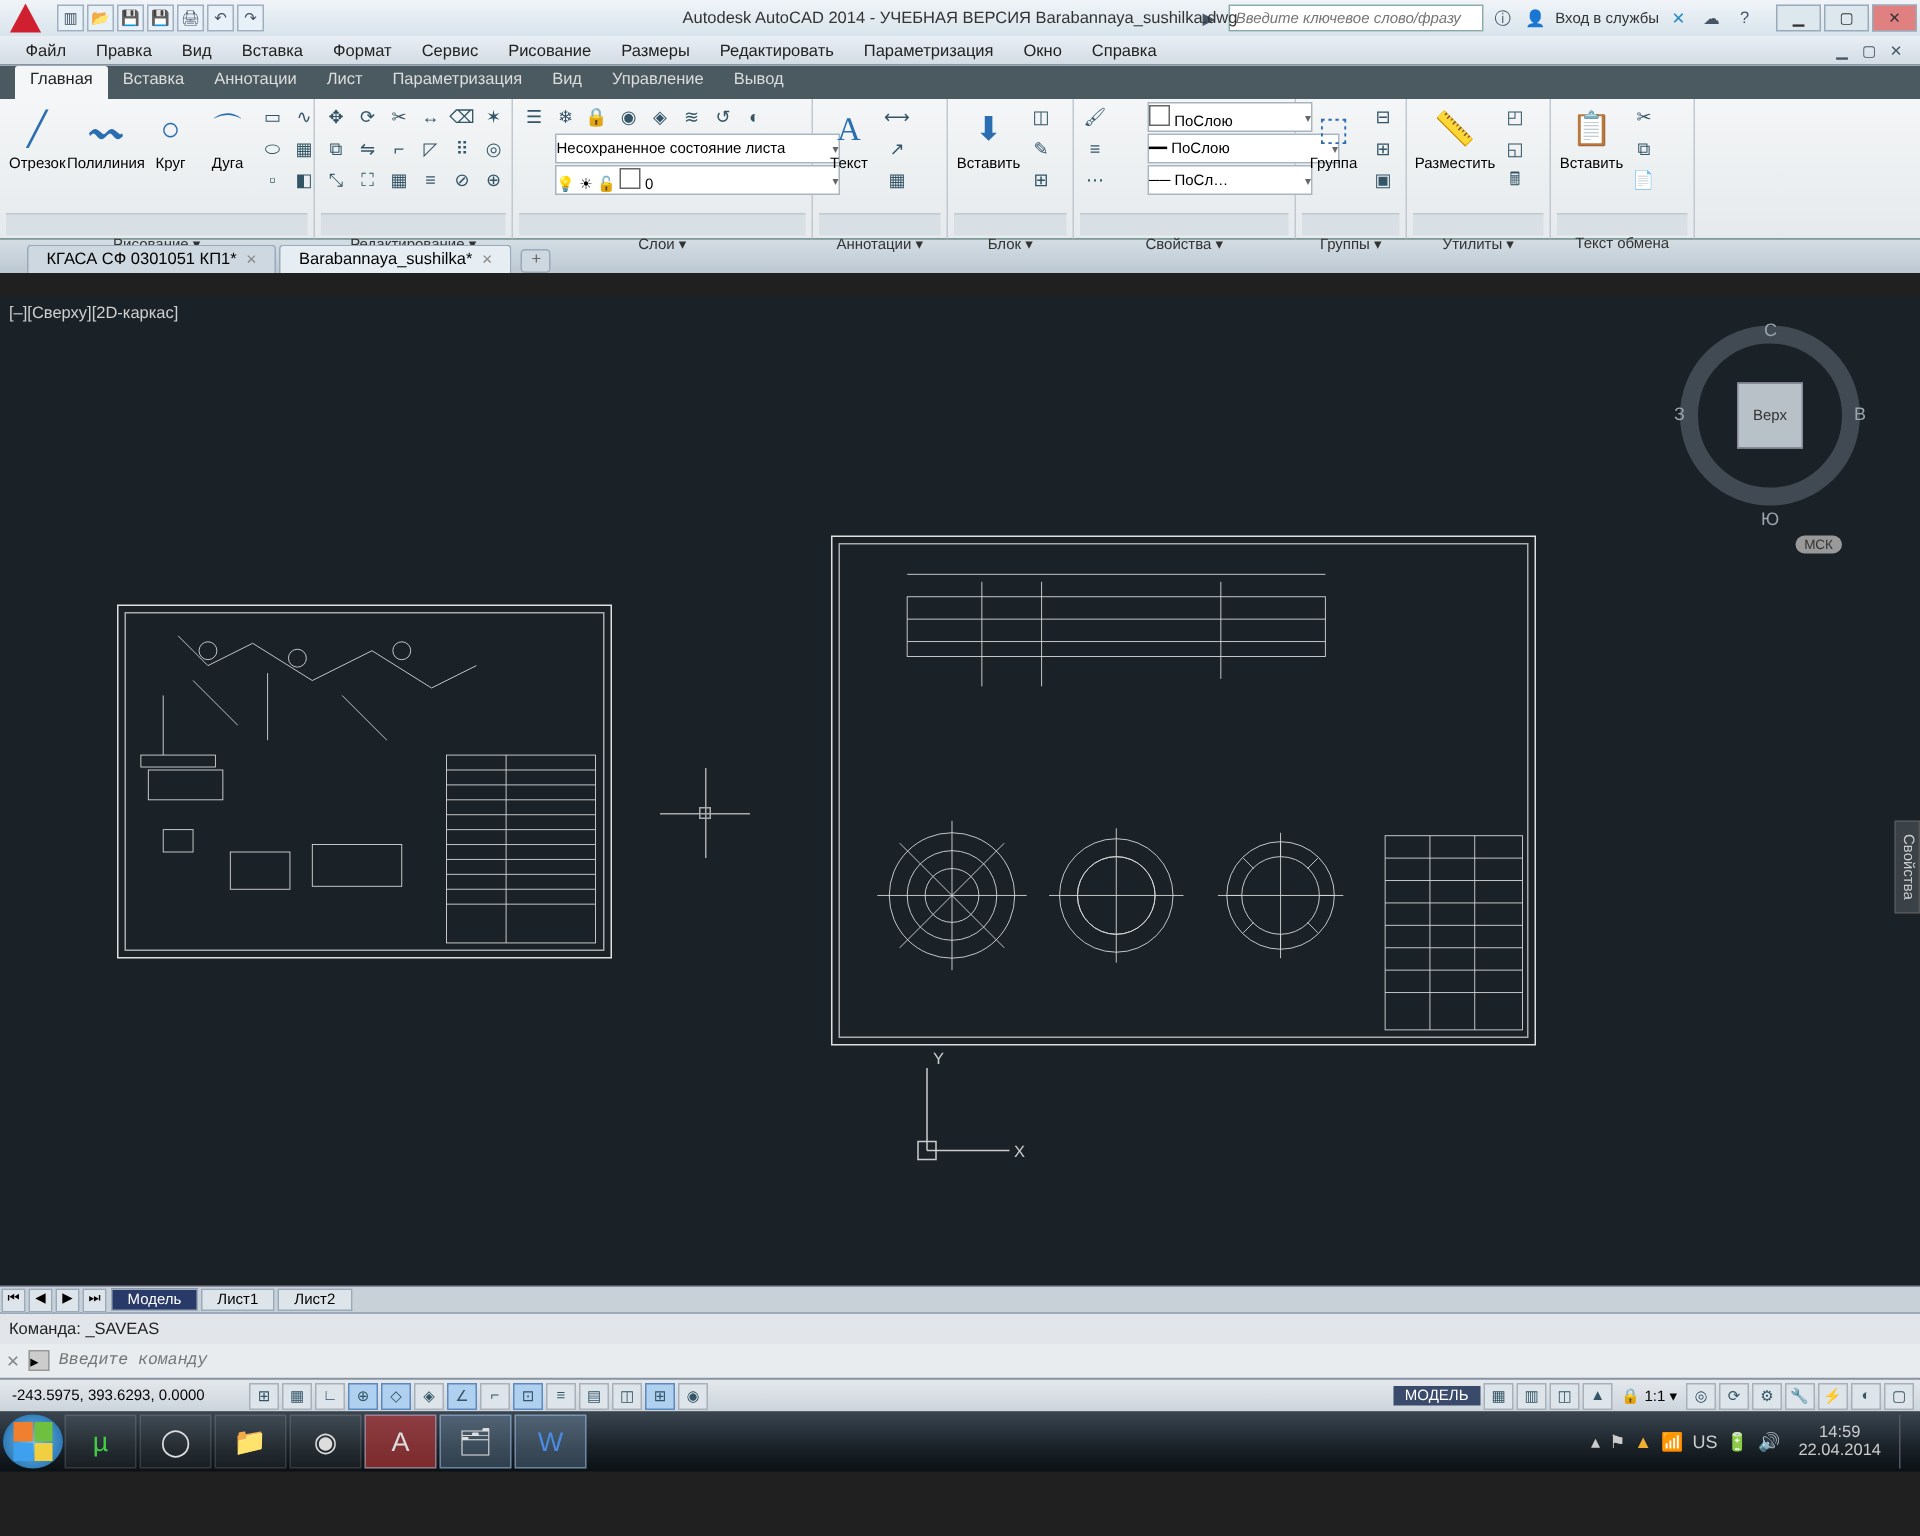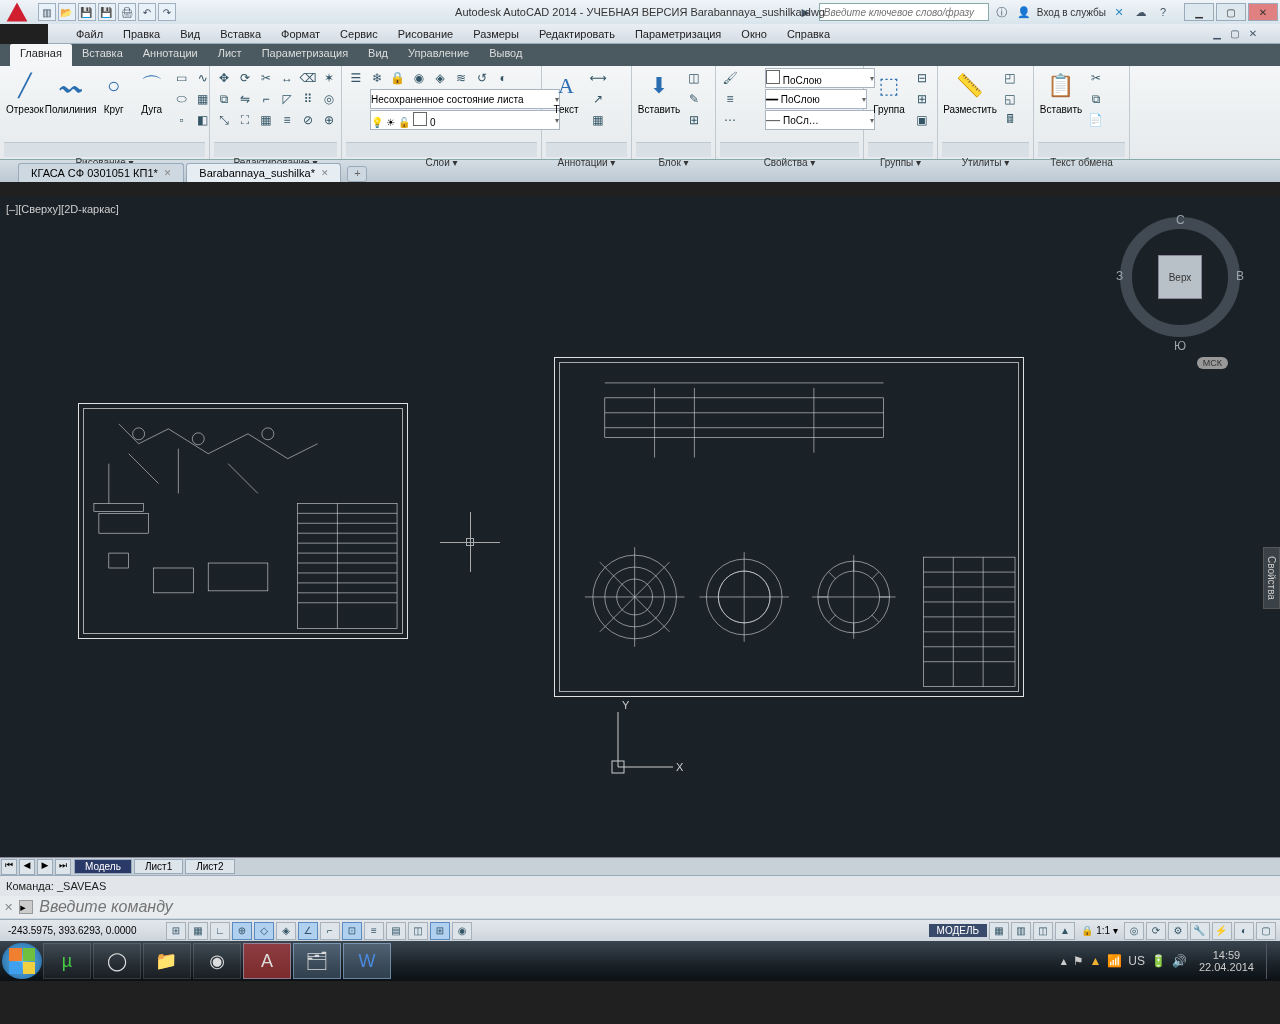--- a/index.html
+++ b/index.html
@@ -12,21 +12,21 @@
 .qat .qbtn { width: 18px; height: 18px; border: 1px solid #a0b0c0; background: #e8f0f8; font-size: 10px; display: flex; align-items: center; justify-content: center; color: #405060; }
 .title-text { position: absolute; left: 50%; transform: translateX(-50%); white-space: nowrap; }
 .title-right { margin-left: auto; display: flex; align-items: center; gap: 4px; padding-right: 2px; }
 .search-box { width: 170px; height: 18px; background: #fff; border: 1px solid #8aa; font-size: 10px; padding: 0 4px; color: #888; font-style: italic; }
 .tb-icon { width: 18px; height: 18px; border: 1px solid transparent; display: flex; align-items: center; justify-content: center; font-size: 11px; color: #456; }
 .win-controls { display: flex; margin-left: 6px; }
 .win-controls .wc { width: 30px; height: 18px; border: 1px solid #9ab; background: #dde8ee; margin-left: 2px; display: flex; align-items: center; justify-content: center; font-size: 10px; }
 .win-controls .wc.close { background: #e08080; }
 
 
-.menubar { height: 20px; background: linear-gradient(to bottom, #e8eef4, #d4dce4); display: flex; align-items: center; padding: 0 18px; font-size: 11px; border-bottom: 1px solid #9ab; margin-left: 48px; }
+.menubar { height: 20px; background: linear-gradient(to bottom, #e8eef4, #d4dce4); display: flex; align-items: center; padding: 0 7px; font-size: 11px; border-bottom: 1px solid #9ab; }
 .menubar .mitem { padding: 0 10px; cursor: default; color: #222; }
 .menubar .mdi { margin-left: auto; display: flex; }
 .menubar .mdi span { width: 18px; text-align: center; font-size: 10px; color: #456; }
 
 
 .ribtabs { height: 22px; background: #4a5a60; display: flex; font-size: 11px; padding-left: 10px; }
 .ribtabs .rtab { padding: 3px 10px; color: #ddd; cursor: default; }
 .ribtabs .rtab.active { background: #f4f6f7; color: #222; border-radius: 2px 2px 0 0; }
 
 
@@ -80,21 +80,21 @@
 .layouttabs { height: 18px; background: #c8d0d8; display: flex; align-items: center; font-size: 10px; border-top: 1px solid #889; }
 .layouttabs .navbtn { width: 16px; height: 16px; border: 1px solid #9ab; margin: 0 1px; background: #dde4ea; text-align: center; font-size: 9px; }
 .layouttabs .ltab { padding: 1px 10px; background: #dde4ea; border: 1px solid #9ab; margin-left: 2px; }
 .layouttabs .ltab.active { background: #2a3a68; color: #fff; }
 
 
 .cmdarea { height: 44px; background: #d0d6dc; border-top: 1px solid #9ab; font-size: 11px; font-family: Consolas, monospace; }
 .cmdarea .history { padding: 2px 6px; color: #222; background: #e2e6ea; height: 20px; display: flex; align-items: center; }
 .cmdarea .cmdline { display: flex; align-items: center; height: 22px; background: #e8ecef; padding: 0 4px; gap: 6px; }
 .cmdarea .cmdline .ci { width: 14px; height: 14px; background: #ccc; border: 1px solid #999; }
-.cmdarea input { flex: 1; border: none; background: transparent; font-family: Liberation Sans, sans-serif; font-size: 16px; font-style: italic; color: #888; }
+.cmdarea input { flex: 1; border: none; background: transparent; font-family: Liberation Mono, monospace; font-size: 11px; font-style: italic; color: #888; }
 
 
 .statusbar { height: 22px; background: linear-gradient(to bottom, #e4e8ec, #ccd4dc); display: flex; align-items: center; font-size: 10px; border-top: 1px solid #9ab; padding: 0 4px; gap: 2px; }
 .statusbar .coords { width: 160px; padding: 0 4px; }
 .statusbar .sbtn { width: 20px; height: 18px; border: 1px solid #a8b0ba; background: #dde4ea; display: flex; align-items: center; justify-content: center; font-size: 10px; color: #356; }
 .statusbar .sbtn.on { background: #b0d0f0; border-color: #5a8ac0; }
 .statusbar .spacer { flex: 1; }
 .statusbar .model-ind { background: #3a4a6a; color: #fff; padding: 1px 8px; font-size: 10px; }
 
 
@@ -303,21 +303,21 @@
       <div class="rcol" style="flex:1;">
         <div class="rrow">
             <div class="rbtn-s">🖌</div>
             <div class="rcombo" style="width:110px;">
               <span><span class="color-sw"></span> <span>ПоСлою</span></span>
               <span class="dd">▾</span>
             </div>
           </div>
         <div class="rrow">
             <div class="rbtn-s">≡</div>
-            <div class="rcombo" style="width:102px;">
+            <div class="rcombo" style="width:128px;">
               <span>━━ <span>ПоСлою</span></span>
               <span class="dd">▾</span>
             </div>
           </div>
         <div class="rrow">
             <div class="rbtn-s">⋯</div>
             <div class="rcombo" style="width:110px;">
               <span>── <span>ПоСл…</span></span>
               <span class="dd">▾</span>
             </div>

